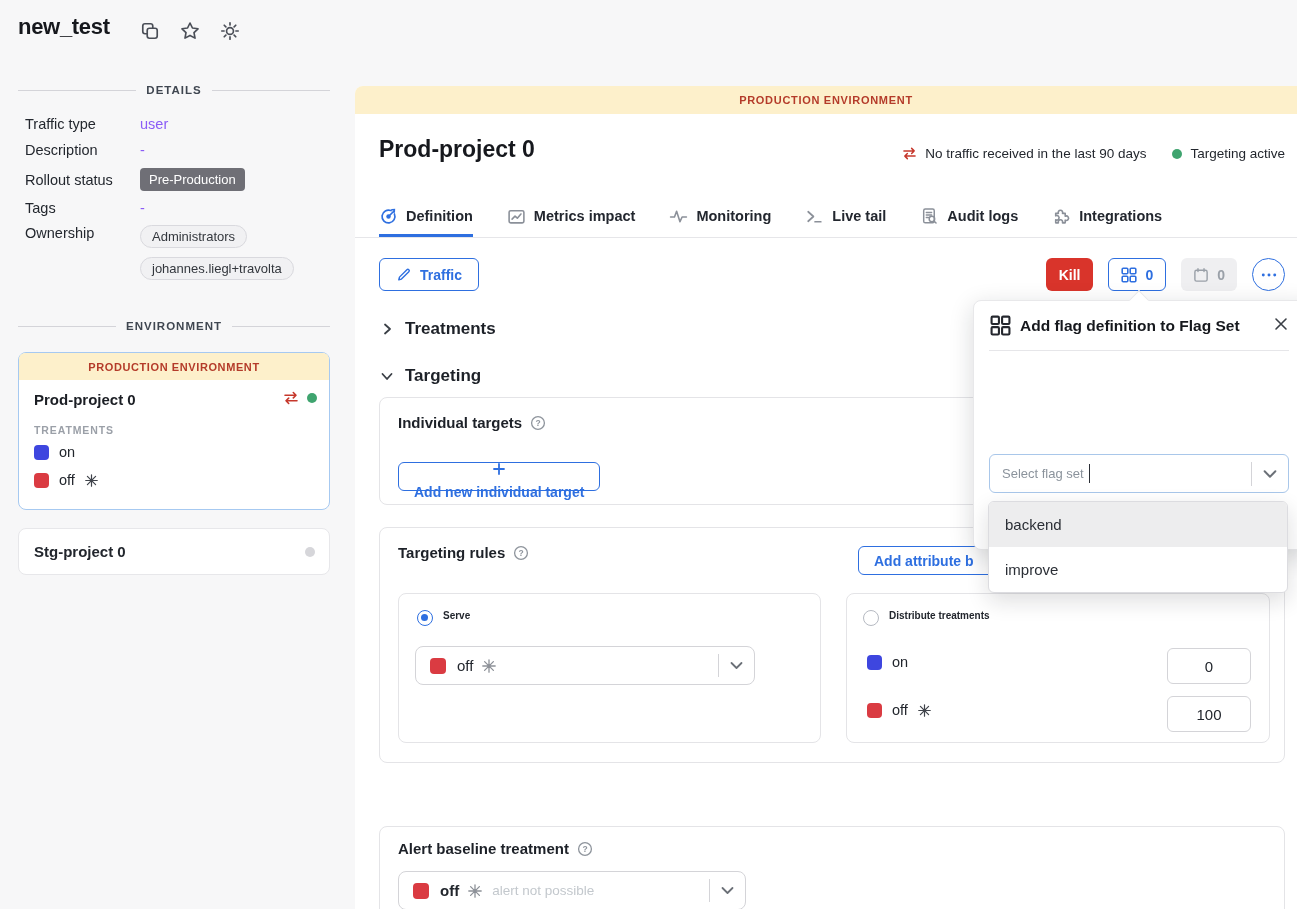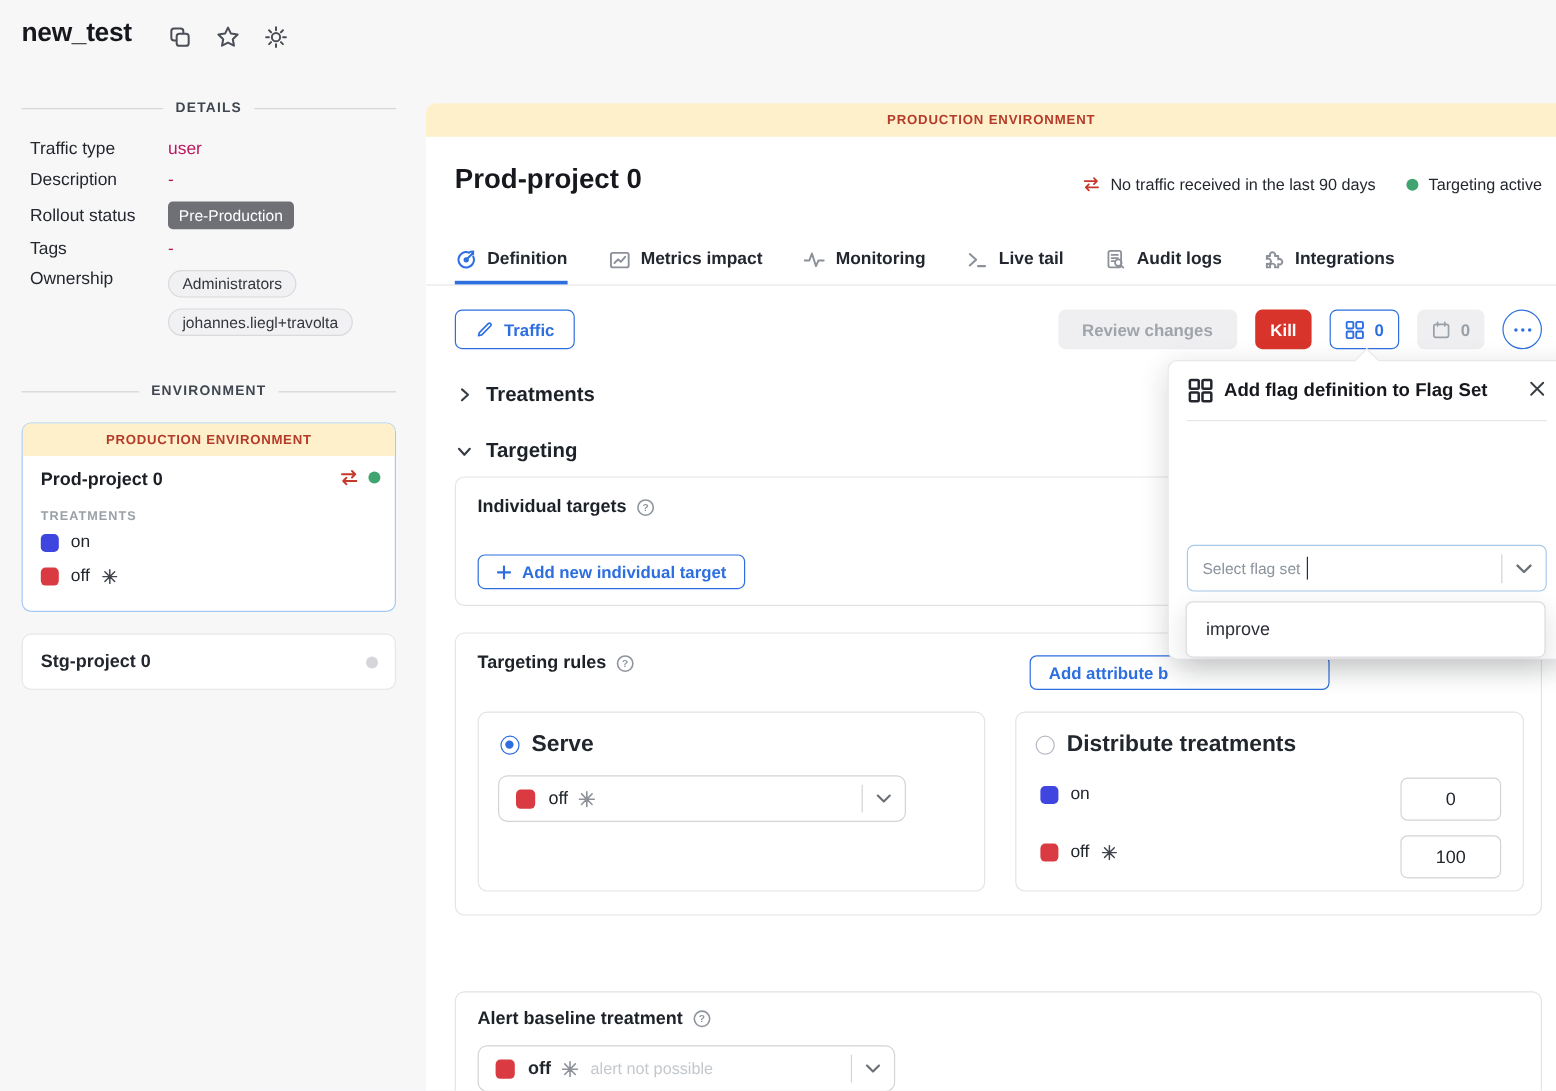--- a/index.html
+++ b/index.html
@@ -11,21 +11,21 @@
   .title-icons { position:absolute; left:139px; top:20px; display:flex; gap:18px; align-items:center; color:#4a4e57; }
   .icon-btn { width:22px; height:22px; display:flex; align-items:center; justify-content:center; cursor:pointer; }
 
   
   .sidebar { position:absolute; left:18px; top:84px; width:312px; }
   .divider-head { position:absolute; left:0; width:312px; display:flex; align-items:center; gap:10px; }
   .divider-head .line { flex:1; height:1px; background:#d4d4d9; }
   .divider-head .txt { font-size:11.5px; font-weight:700; letter-spacing:1px; color:#3f4650; }
   .meta-row { position:absolute; left:7px; display:flex; width:300px; font-size:14.5px; }
   .meta-label { width:115px; color:#23272e; }
-  .meta-value { color:#be185d; }
+  .meta-value { color:#8b5cf6; }
   .badge { display:inline-block; background:#6f6f76; color:#ffffff; font-size:13px; border-radius:4px; padding:4px 9px; }
   .pill { display:inline-block; background:#f1f1f3; border:1px solid #d9d9de; color:#33373d; font-size:13px; border-radius:13px; padding:3px 11px; }
 
   .env-card { position:absolute; left:0; width:312px; background:#ffffff; border-radius:8px; }
   .env-card.prod { top:268px; height:158px; border:1.5px solid #a6c9f1; }
   .env-card.stg  { top:444px; height:47px; border:1px solid #e7e7ea; }
   .env-banner { height:27px; background:#fdf0cb; border-radius:6px 6px 0 0; display:flex; align-items:center; justify-content:center;
                 font-size:11px; font-weight:700; letter-spacing:0.6px; color:#b43b2a; }
   .env-name { position:absolute; left:15px; top:38px; font-size:15px; font-weight:700; color:#1b1e24; }
   .env-right { position:absolute; right:12px; top:38px; display:flex; align-items:center; gap:8px; }
@@ -71,21 +71,21 @@
   .help-ic { color:#8e949c; display:flex; }
 
   .btn-outline-blue { border:1.5px solid #2e6fe0; background:#fff; color:#2e6fe0; font-size:14px; font-weight:700; border-radius:6px;
                       display:inline-flex; align-items:center; gap:9px; height:29px; padding:0 15px; cursor:pointer; }
 
   .subcard { position:absolute; background:#fff; border:1px solid #e4e4e7; border-radius:8px; height:150px; }
   .radio { width:16px; height:16px; border-radius:50%; display:inline-block; position:relative; }
   .radio.sel { border:1.5px solid #2e6fe0; }
   .radio.sel::after { content:""; position:absolute; left:3px; top:3px; width:7px; height:7px; border-radius:50%; background:#2e6fe0; }
   .radio.unsel { border:1.5px solid #b6bac2; }
-  .radio-row { position:absolute; display:flex; align-items:center; gap:10px; font-size:19px; font-weight:700; color:#22262d; white-space:nowrap; }
+  .radio-row { position:absolute; display:flex; align-items:flex-start; gap:10px; font-size:10px; font-weight:700; color:#22262d; white-space:nowrap; }
 
   .select { position:absolute; background:#fff; border:1px solid #d4d4d8; border-radius:8px; height:39px; display:flex; align-items:center; cursor:pointer; }
   .select .sel-divider { width:1px; height:23px; background:#d4d4d8; margin-left:auto; }
   .select .sel-chev { padding:0 11px; color:#6b7077; display:flex; }
   .ast { color:#8d9198; display:flex; }
   .sel-txt { font-size:15px; color:#22262d; margin:0 9px 0 11px; }
   .sel-note { font-size:13.5px; color:#c3c8cd; margin-left:10px; }
 
   .pct-row { position:absolute; display:flex; align-items:center; gap:10px; font-size:14.5px; color:#22262d; }
   .pct-input { position:absolute; right:18px; width:84px; height:36px; border:1px solid #d4d4d8; border-radius:6px; background:#fff;
@@ -291,21 +291,20 @@
       <div class="btn btn-editing">
         <span>
           <svg width="15" height="15" viewBox="0 0 16 16" fill="none" stroke="#2e6fe0" stroke-width="1.5" stroke-linejoin="round">
             <path d="M3 13.6 l0.7-2.8 7.9-7.9 a1.45 1.45 0 0 1 2.1 2.1 l-7.9 7.9 z"></path>
           </svg>
         </span>
         <span>Traffic</span>
       </div>
     </div>
     <div class="toolbar-right">
-      <div class="btn btn-disabled">Review changes</div>
       <div class="btn btn-kill">Kill</div>
       <div class="btn btn-flagset">
         <span>
           <svg width="16" height="16" viewBox="0 0 16 16" fill="none" stroke="#2e6fe0" stroke-width="1.6">
             <rect x="1.2" y="1.2" width="5.6" height="5.6" rx="1"></rect>
             <rect x="9.2" y="1.2" width="5.6" height="5.6" rx="1"></rect>
             <rect x="1.2" y="9.2" width="5.6" height="5.6" rx="1"></rect>
             <rect x="9.2" y="9.2" width="5.6" height="5.6" rx="1"></rect>
           </svg>
         </span>
@@ -349,21 +348,21 @@
     <div class="card" style="top:311px; height:108px;">
       <div class="card-title" style="top:16px;">
         <span>Individual targets</span>
         <span class="help-ic">
           <svg width="16" height="16" viewBox="0 0 16 16" fill="none" stroke="#8e949c" stroke-width="1.3">
             <circle cx="8" cy="8" r="6.4"></circle>
             <text x="8" y="11" text-anchor="middle" font-size="8.5" fill="#8e949c" stroke="none" font-family="Liberation Sans, sans-serif">?</text>
           </svg>
         </span>
       </div>
-      <div class="btn-outline-blue" style="position:absolute; left:18px; top:64px;">
+      <div class="btn-outline-blue" style="position:absolute; left:18px; top:64px;flex-direction:column;">
         <span>
           <svg width="12" height="12" viewBox="0 0 12 12" fill="none" stroke="#2e6fe0" stroke-width="1.8" stroke-linecap="round">
             <path d="M6 1v10 M1 6h10"></path>
           </svg>
         </span>
         <span>Add new individual target</span>
       </div>
     </div>
 
     <div class="card" style="top:441px; height:236px;">
@@ -477,16 +476,17 @@
       <span class="sel-divider"></span>
       <span class="sel-chev">
         <svg width="14" height="10" viewBox="0 0 13 9" fill="none" stroke="#6b7077" stroke-width="1.8" stroke-linecap="round" stroke-linejoin="round">
           <polyline points="1.5,2 6.5,7 11.5,2"></polyline>
         </svg>
       </span>
     </div>
   </div>
 
   <div class="opt-list">
+    <div class="opt hl">backend</div>
     <div class="opt">improve</div>
   </div>
 
 </div>
 
 </body></html>

